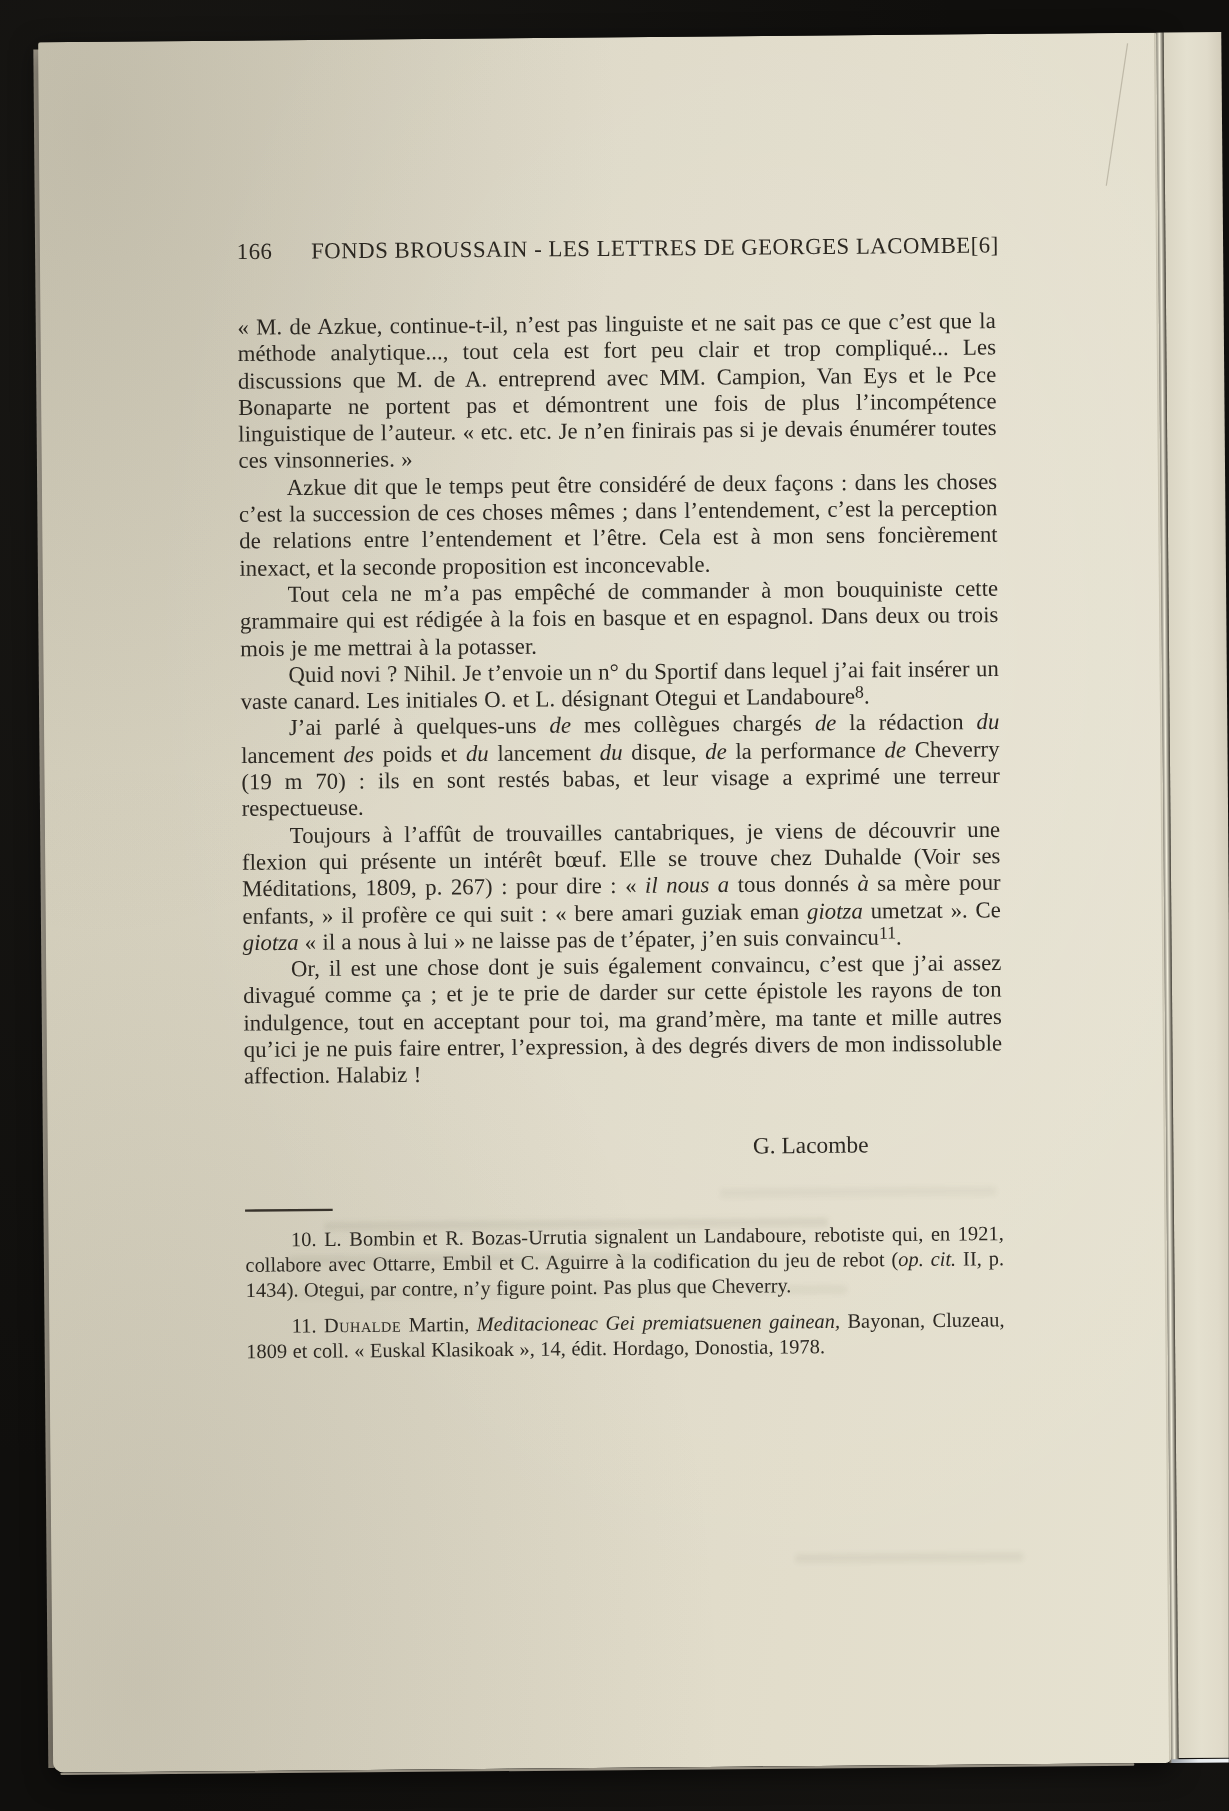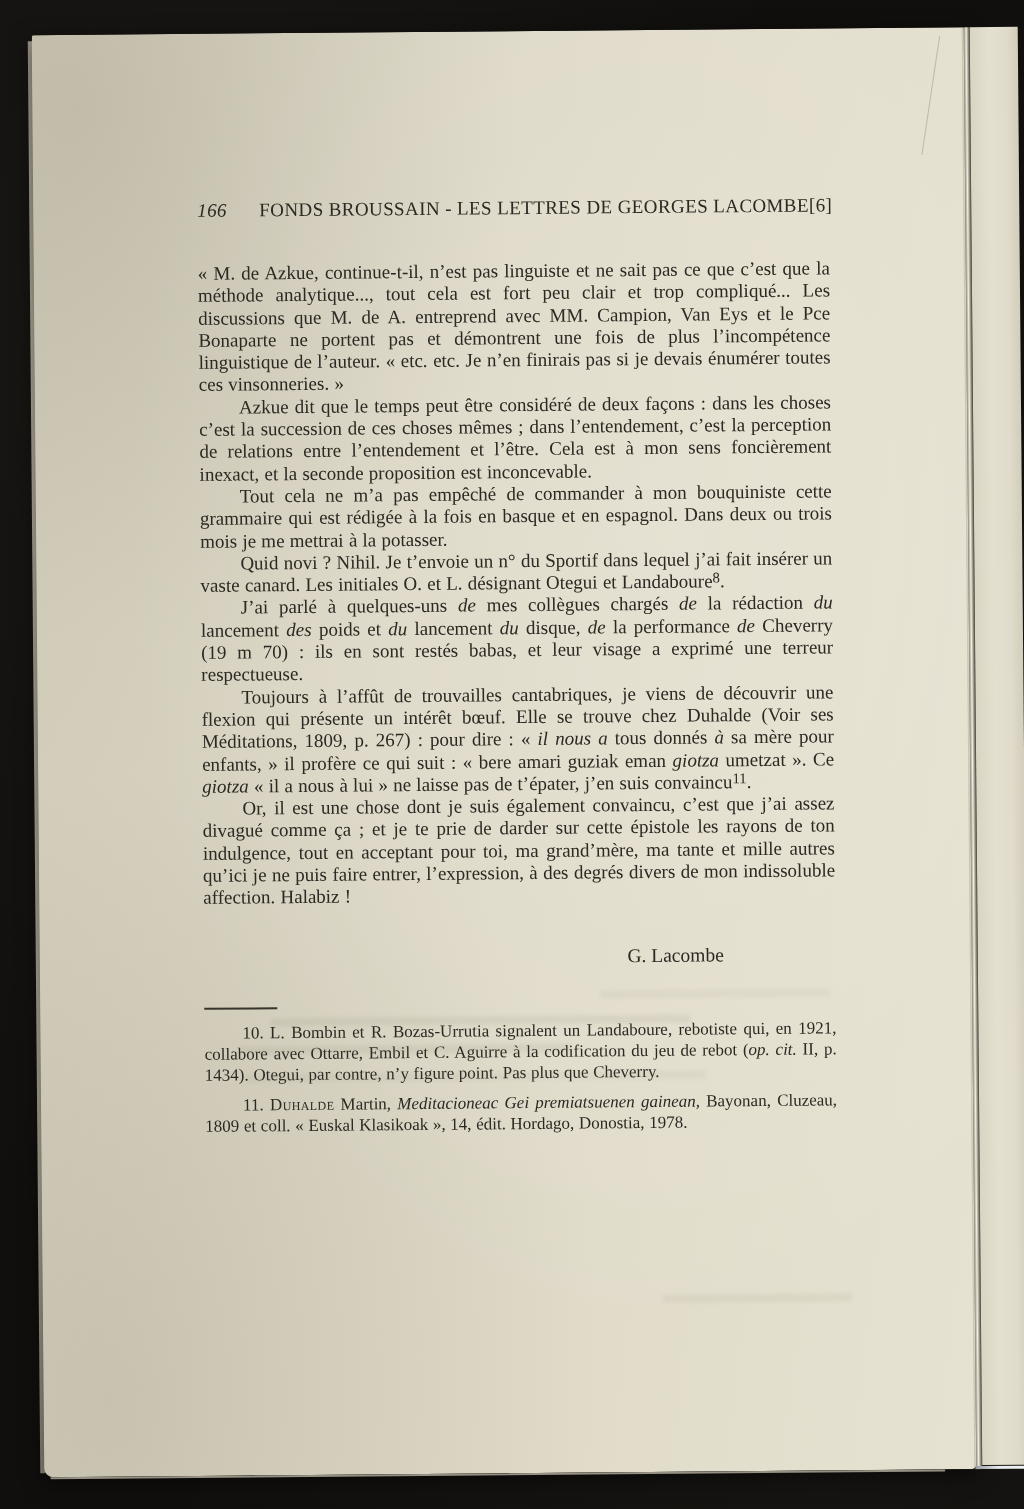--- a/index.html
+++ b/index.html
@@ -61,21 +61,21 @@
 
   
   .content{
     position:absolute;left:164px;top:166px;width:632px;
     color:var(--ink);
   }
   .header{
     display:flex;align-items:baseline;
     font-size:19px;letter-spacing:.4px;white-space:nowrap;
   }
-  .header .pageno{min-width:62px;font-style:italic;}
+  .header .pageno{min-width:62px;}
   .header .title{flex:1;text-align:center;}
   .header .issue{text-align:right;}
   .bodytext{margin-top:41px;}
   .para{
     font-size:19px;line-height:22.3px;text-align:justify;
     text-indent:40px;word-spacing:.5px;
   }
   .para.noindent{text-indent:0;}
   sup{font-size:.78em;line-height:0;position:relative;top:-.33em;vertical-align:baseline;}
   .sc{font-variant:small-caps;letter-spacing:.4px;}

